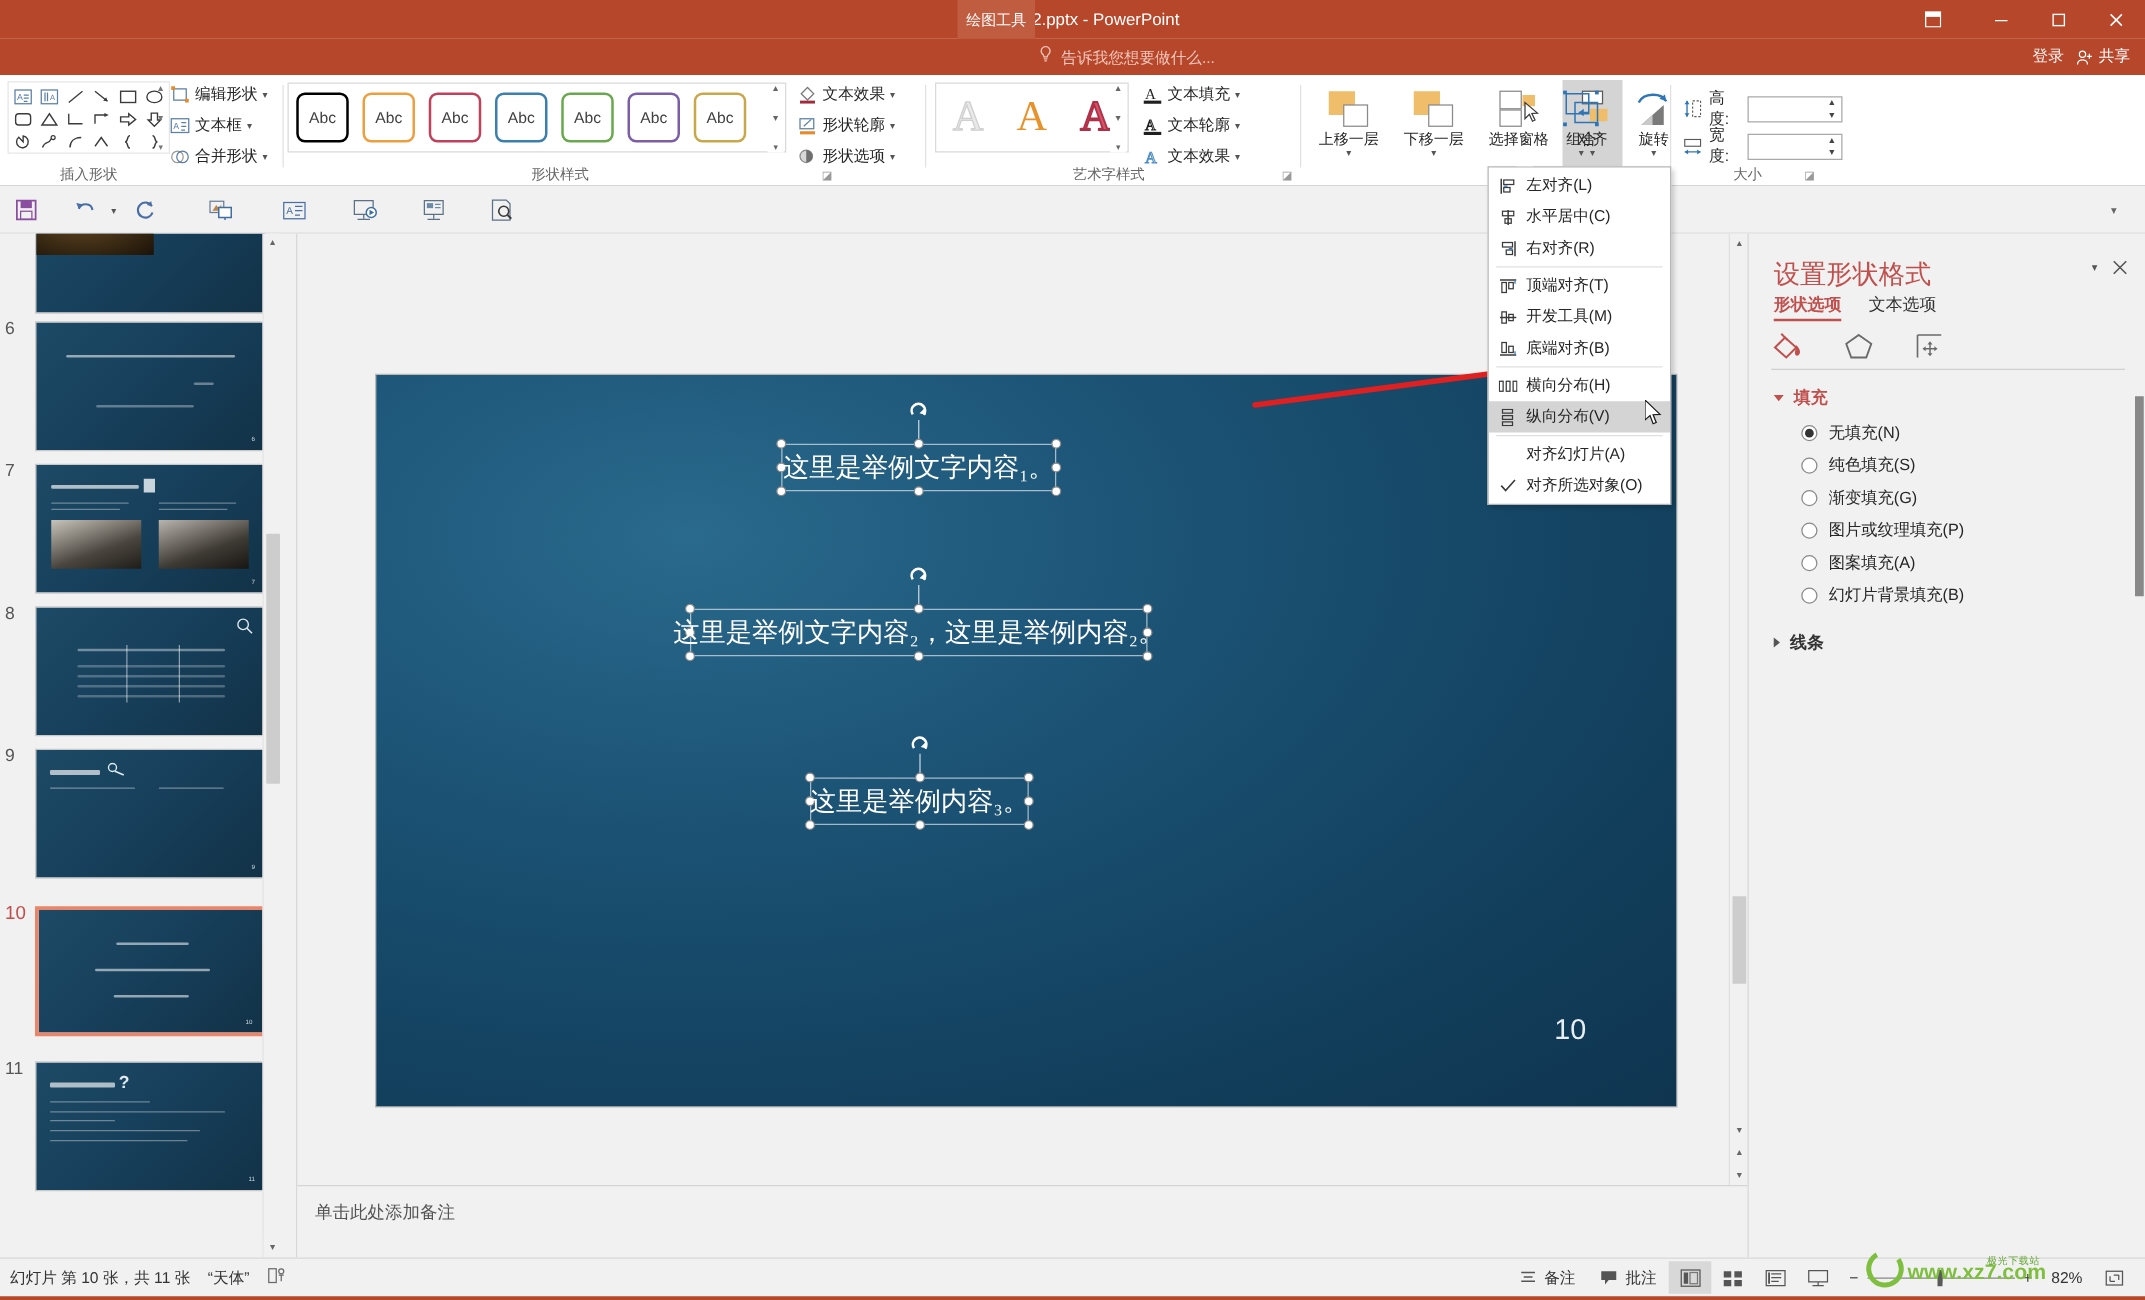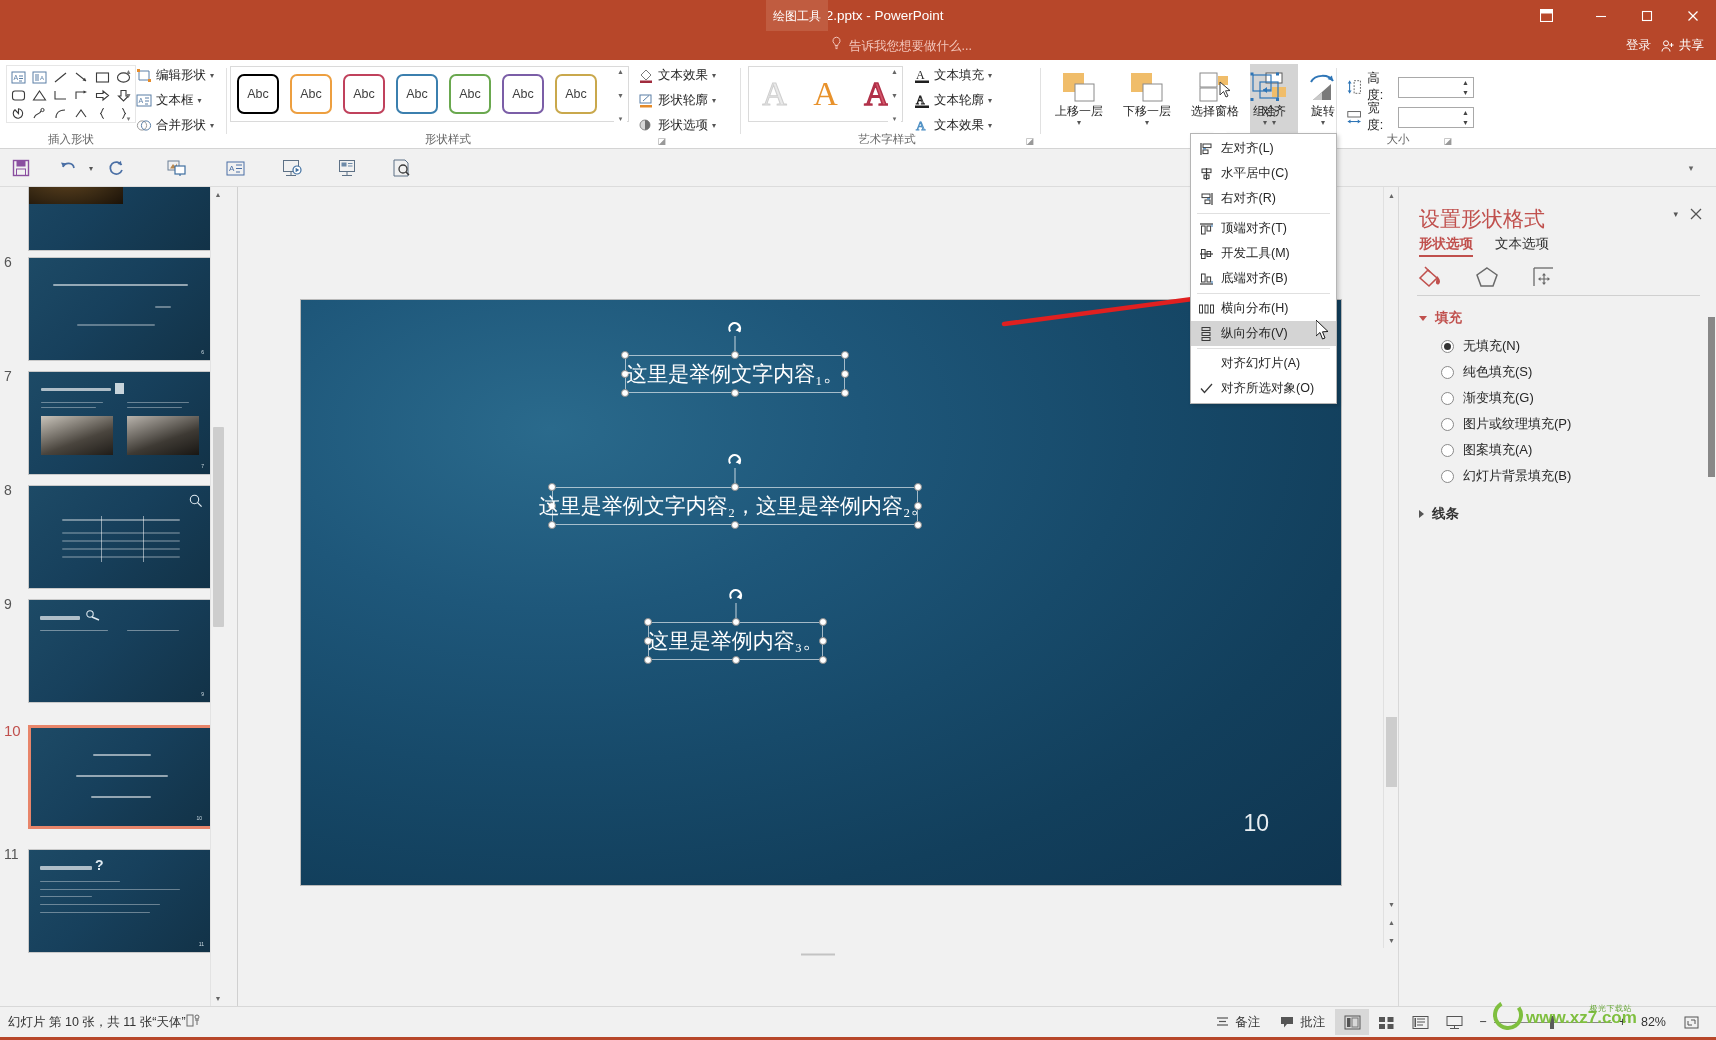--- a/index.html
+++ b/index.html
@@ -277,21 +277,21 @@
   .radio.on::after { content:''; width:7px; height:7px; border-radius:50%; background:#333; }
   .fp-scroll { position:absolute; right:0; top:40px; width:9px; bottom:8px; }
   .fp-scroll .tk { position:absolute; left:1px; width:7px; background:#888; }
 
   
   .status {
     position:absolute; left:0; bottom:0; width:1716px; height:34px;
     background:#f1f1f1; border-top:1px solid #d8d8d8; border-bottom:3px solid #b7472a;
     display:flex; align-items:center; font-size:12.5px; color:#333;
   }
-  .st-left { position:absolute; left:8px; display:flex; align-items:center; }
+  .st-left { position:absolute; left:8px; display:flex; align-items:center; gap:14px; }
   .st-right { position:absolute; right:8px; display:flex; align-items:center; gap:0; }
   .st-item { display:flex; align-items:center; gap:5px; padding:0 10px; height:26px; }
   .view-btn { width:34px; height:26px; display:flex; align-items:center; justify-content:center; }
   .view-btn.on { background:#d8d8d8; }
   .zoomslider { display:flex; align-items:center; gap:7px; padding:0 8px; }
   .zs-track { width:118px; height:1px; background:#888; position:relative; }
   .zs-mid { position:absolute; left:50%; top:-3px; width:1px; height:7px; background:#888; }
   .zs-knob { position:absolute; left:56px; top:-6px; width:4px; height:13px; background:#5a5a5a; }
   .wm { position:absolute; right:60px; bottom:2px; pointer-events:none; }
   .wm-sub { position:absolute; right:84px; bottom:26px; font-size:8px; color:#6aa83a; letter-spacing:.5px;}
@@ -1179,20 +1179,23 @@
     <div class="vs-btn" style="bottom:0;">▼</div>
   </div>
 
   <div class="notes-split">
     <div class="grip">
       <svg width="34" height="3" viewBox="0 0 34 3">
           <line x1="0" y1="1.5" x2="34" y2="1.5" stroke="#c3c3c3" stroke-width="2"></line>
         </svg>
     </div>
   </div>
+  <div class="notes">
+    <span>单击此处添加备注</span>
+  </div>
 
   <div class="fmtpane">
     <div class="fp-title">设置形状格式</div>
     <div class="fp-dd">▾</div>
     <div class="fp-close">
       <svg width="12" height="12" viewBox="0 0 12 12">
           <line x1="1" y1="1" x2="11" y2="11" stroke="#555" stroke-width="1.3"></line>
           <line x1="11" y1="1" x2="1" y2="11" stroke="#555" stroke-width="1.3"></line>
         </svg>
     </div>

